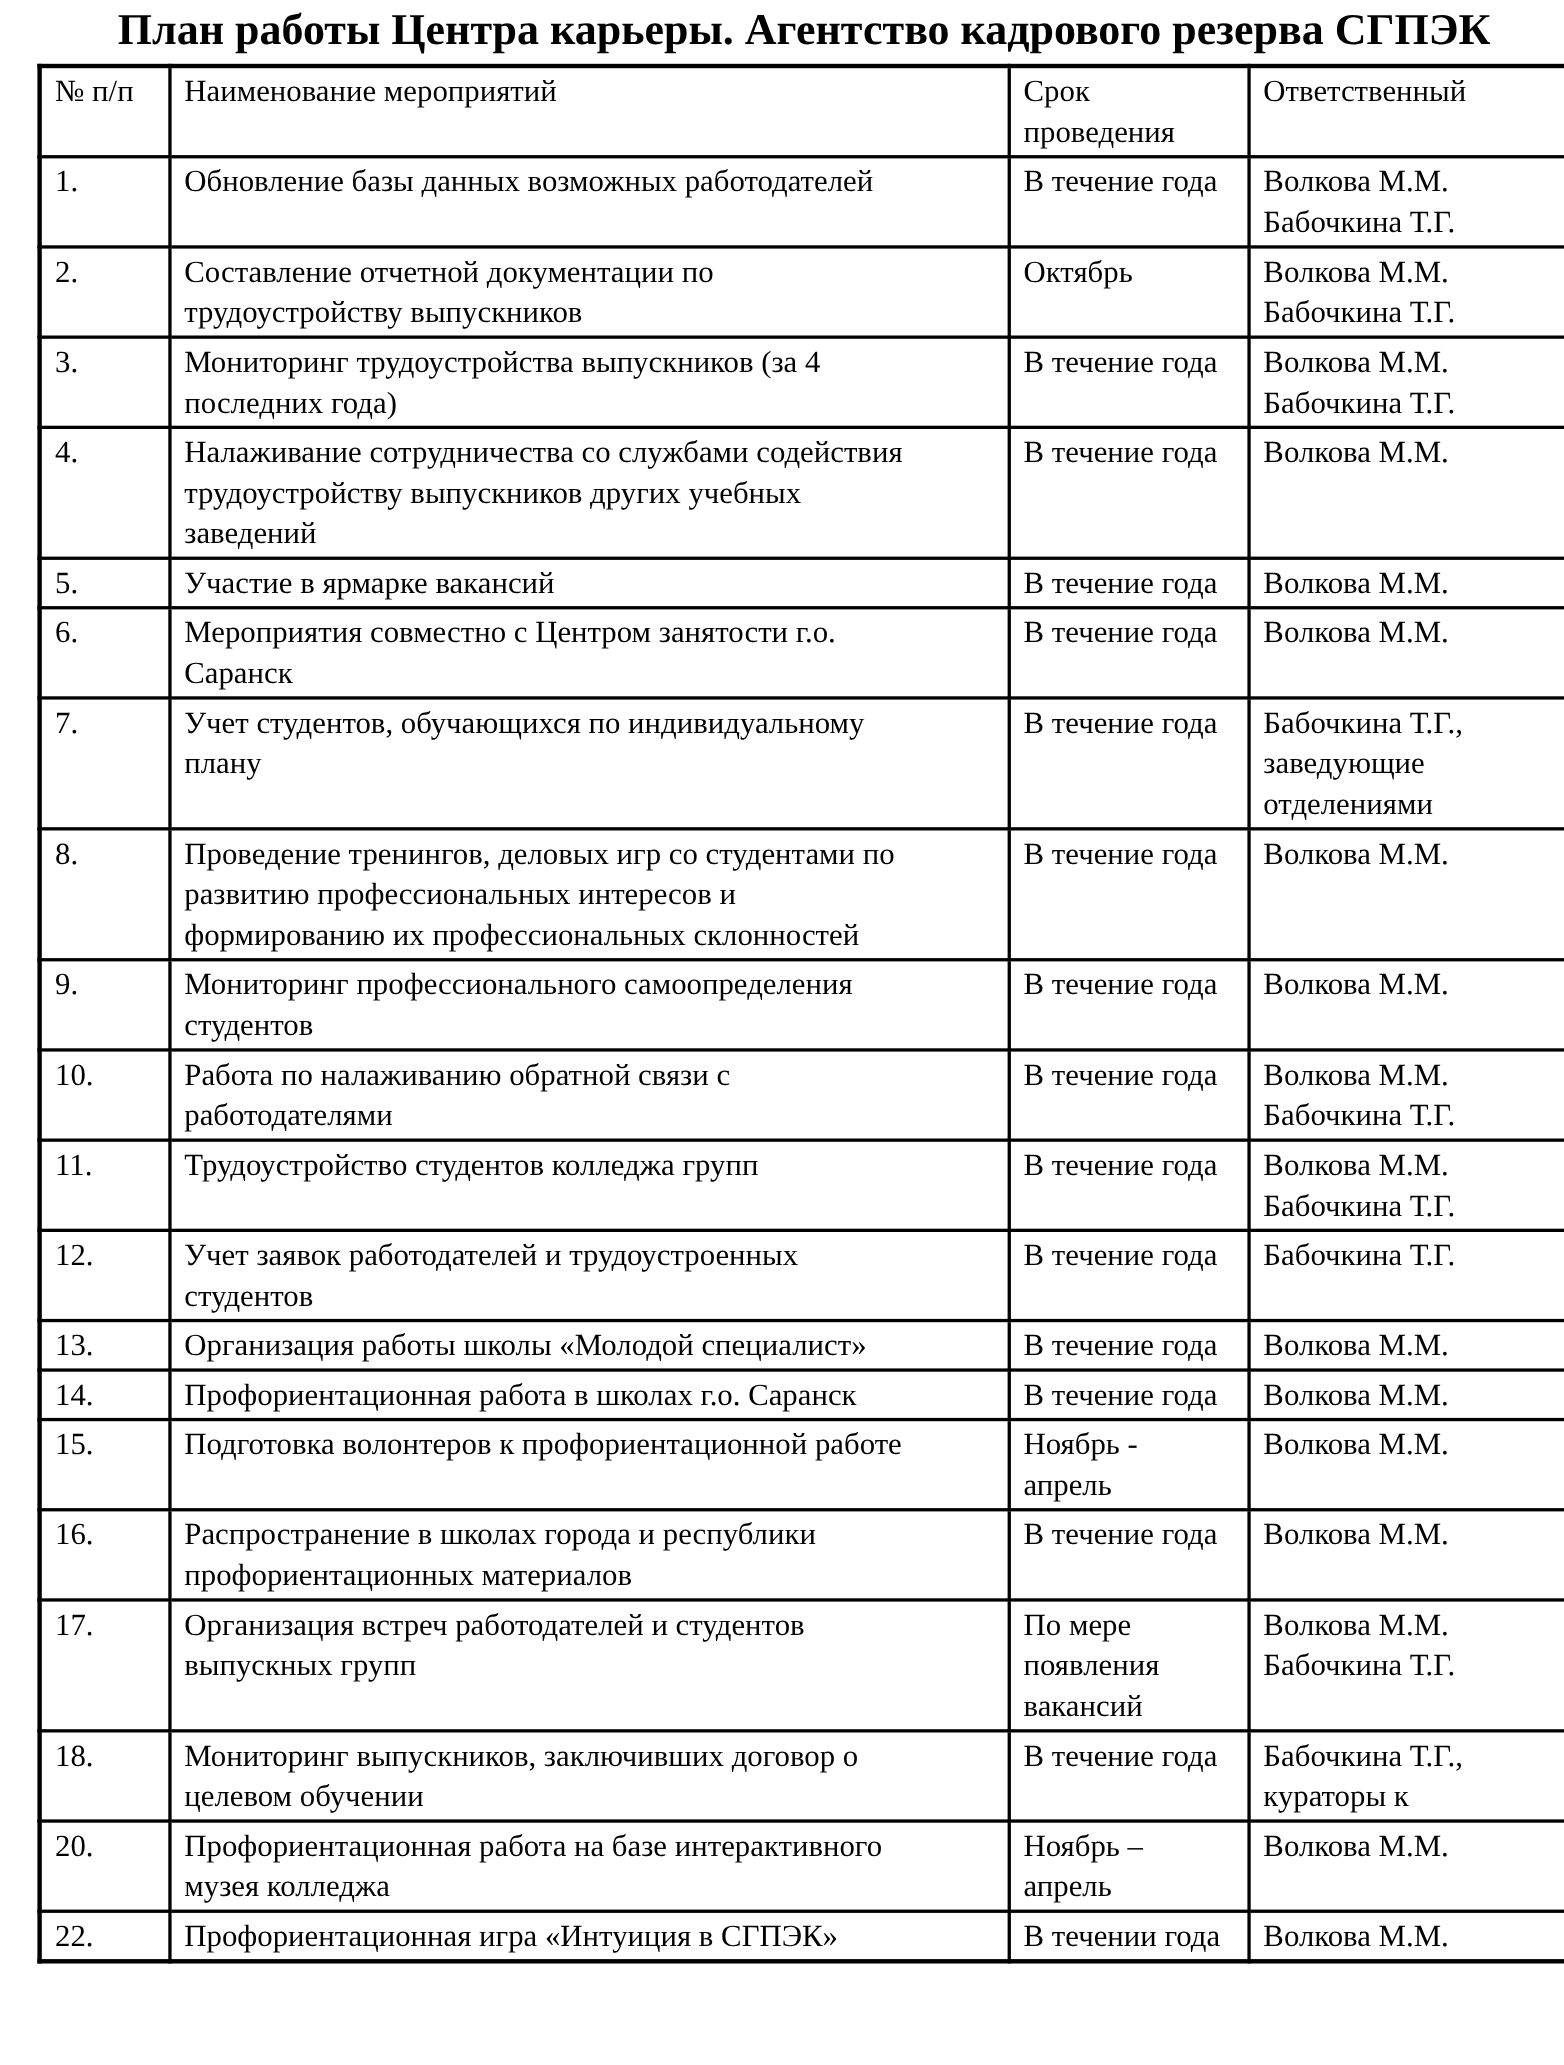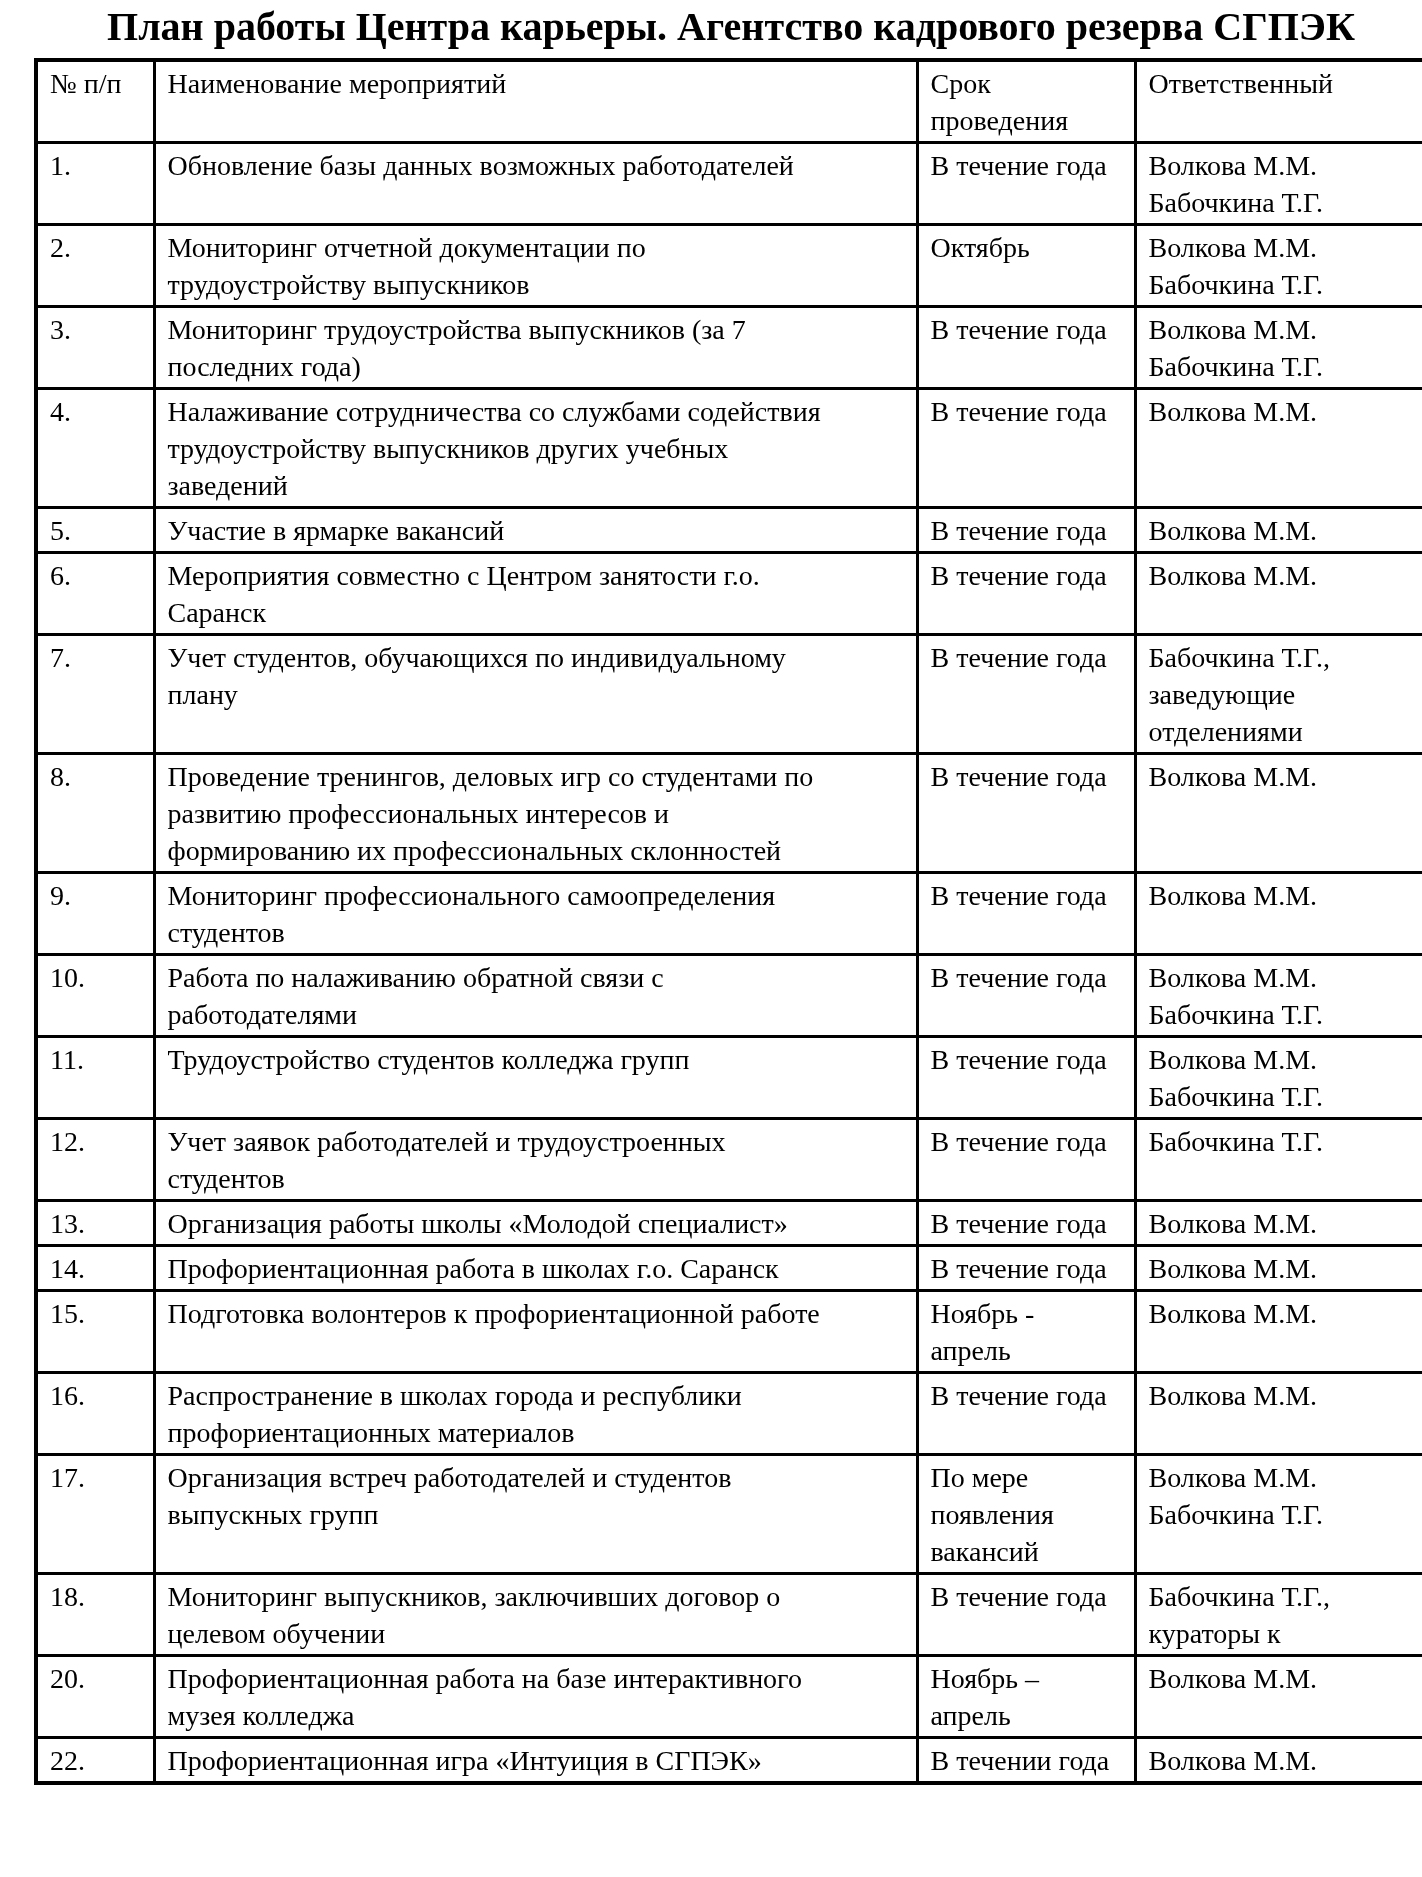--- a/index.html
+++ b/index.html
@@ -72,29 +72,29 @@
 
     <tr>
           <td>1.</td>
           <td>Обновление базы данных возможных работодателей</td>
           <td>В течение года</td>
           <td>Волкова М.М.
 Бабочкина Т.Г.</td>
         </tr>
         <tr>
           <td>2.</td>
-          <td>Мониторинг отчетной документации по
+          <td>Составление отчетной документации по
 трудоустройству выпускников</td>
           <td>Октябрь</td>
           <td>Волкова М.М.
 Бабочкина Т.Г.</td>
         </tr>
         <tr>
           <td>3.</td>
-          <td>Мониторинг трудоустройства выпускников (за 7
+          <td>Мониторинг трудоустройства выпускников (за 4
 последних года)</td>
           <td>В течение года</td>
           <td>Волкова М.М.
 Бабочкина Т.Г.</td>
         </tr>
         <tr>
           <td>4.</td>
           <td>Налаживание сотрудничества со службами содействия
 трудоустройству выпускников других учебных
 заведений</td>

